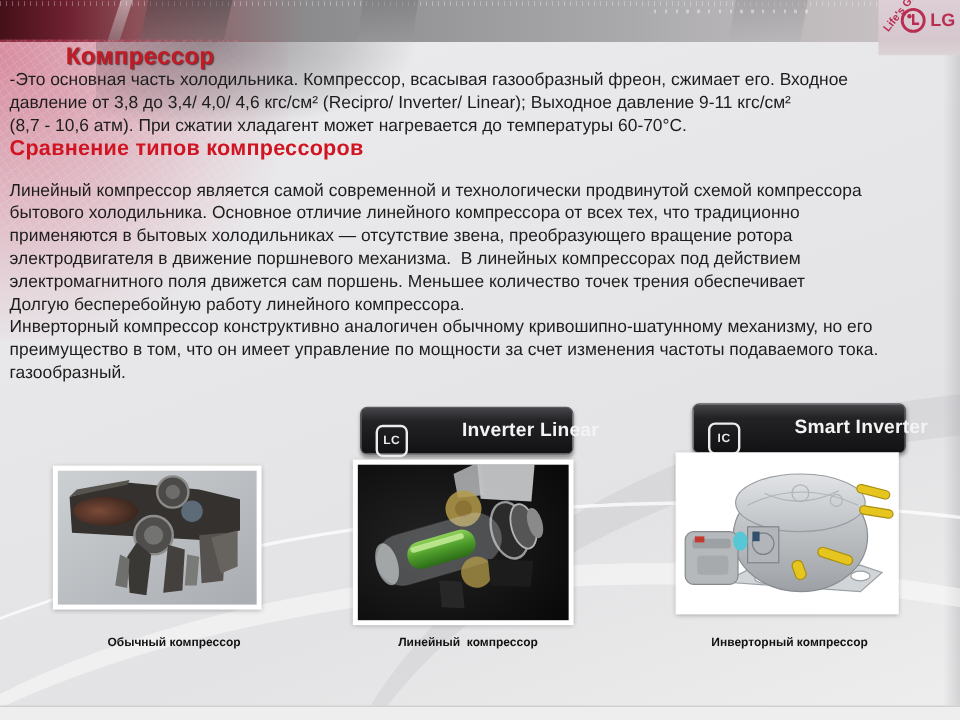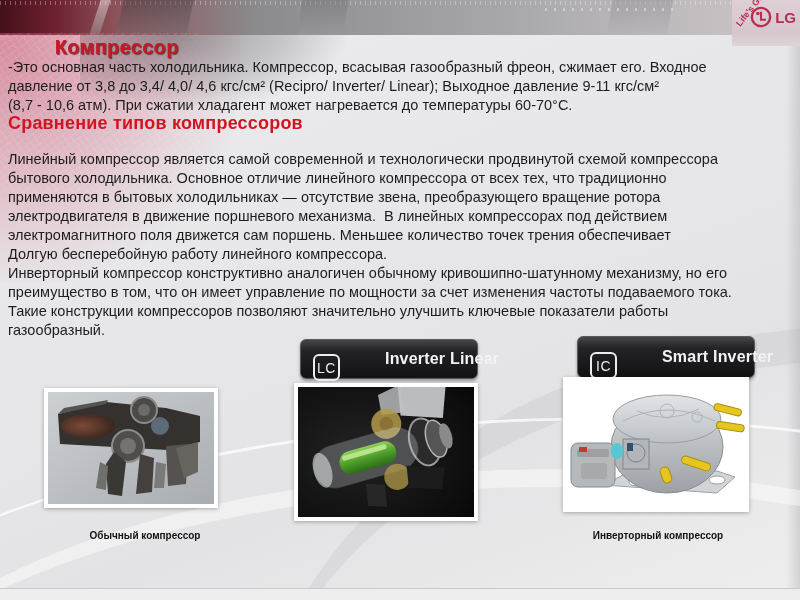--- a/index.html
+++ b/index.html
@@ -89,21 +89,21 @@
   }
   
   .badge{
     position:absolute;height:38px;display:flex;align-items:center;gap:9px;padding:0 12px;
     background:linear-gradient(180deg,#46464a 0%,#232326 28%,#121214 100%);
     border:1px solid #5a5a5e;border-radius:6px;box-shadow:0 2px 3px rgba(0,0,0,.35);
   }
   .badge-icon{
     width:23px;height:23px;border:2px solid #ececec;border-radius:6px;flex:0 0 auto;
     display:flex;align-items:center;justify-content:center;
-    font-size:14px;font-weight:normal;color:#ececec;letter-spacing:.5px;margin-top:17px;
+    font-size:10px;font-weight:bold;color:#ececec;letter-spacing:.5px;margin-top:17px;
   }
   .badge-label{font-size:16px;font-weight:600;color:#f3f3f3;letter-spacing:.2px;white-space:pre;margin-left:36px;}
   #badge-linear{left:300px;top:339px;width:152px;}
   #badge-smart{left:577px;top:336px;width:152px;height:40px;}
   
   .figure{
     position:absolute;background:#fff;padding:4px;
     box-shadow:0 1px 4px rgba(0,0,0,.3);
   }
   .figure svg{display:block;}
@@ -165,21 +165,20 @@
   <div class="section-heading">Сравнение типов компрессоров</div>
   <div class="bodytext">
     <div class="line">Линейный компрессор является самой современной и технологически продвинутой схемой компрессора</div>
     <div class="line">бытового холодильника. Основное отличие линейного компрессора от всех тех, что традиционно</div>
     <div class="line">применяются в бытовых холодильниках — отсутствие звена, преобразующего вращение ротора</div>
     <div class="line">электродвигателя в движение поршневого механизма.  В линейных компрессорах под действием</div>
     <div class="line">электромагнитного поля движется сам поршень. Меньшее количество точек трения обеспечивает</div>
     <div class="line">Долгую бесперебойную работу линейного компрессора.</div>
     <div class="line">Инверторный компрессор конструктивно аналогичен обычному кривошипно-шатунному механизму, но его</div>
     <div class="line">преимущество в том, что он имеет управление по мощности за счет изменения частоты подаваемого тока.</div>
-    <div class="line">Такие конструкции компрессоров позволяют значительно улучшить ключевые показатели работы</div>
     <div class="line">газообразный.</div>
   </div>
 
   <div class="badge" id="badge-linear">
     <span class="badge-icon">LC</span>
     <span class="badge-label">Inverter Linear</span>
   </div>
   <div class="badge" id="badge-smart">
     <span class="badge-icon">IC</span>
     <span class="badge-label">Smart Inverter</span>
@@ -284,18 +283,19 @@
       <rect x="14" y="82" width="26" height="16" rx="3" fill="#a6aaad"></rect>
 
       <rect x="148" y="22" width="28" height="7" rx="3.5" fill="#e6c51f" stroke="#a98f12" transform="rotate(14 148 22)"></rect>
       <rect x="150" y="40" width="28" height="7" rx="3.5" fill="#e6c51f" stroke="#a98f12" transform="rotate(9 150 40)"></rect>
       <rect x="116" y="74" width="30" height="8" rx="4" fill="#e6c51f" stroke="#a98f12" transform="rotate(18 116 74)"></rect>
       <rect x="92" y="88" width="9" height="16" rx="4" fill="#e6c51f" stroke="#a98f12" transform="rotate(-20 92 88)"></rect>
     </svg>
   </div>
 
   <div class="caption" id="cap1">Обычный компрессор</div>
+  <div class="caption" id="cap2">Линейный  компрессор</div>
   <div class="caption" id="cap3">Инверторный компрессор</div>
   <div class="subcaption" id="sub1">4 точки трения</div>
   <div class="subcaption" id="sub2">1 точка трения</div>
   <div class="subcaption" id="sub3">4 точки трения</div>
 
 </div>
 
 </body></html>

